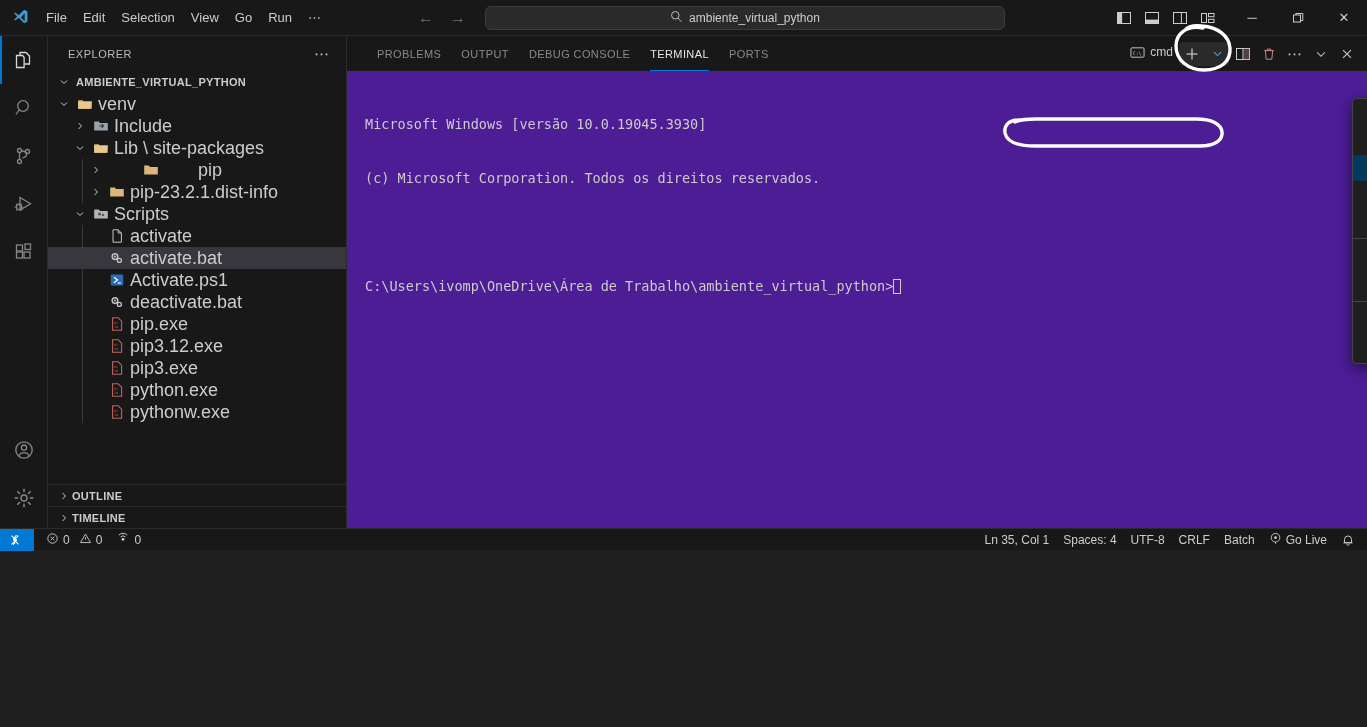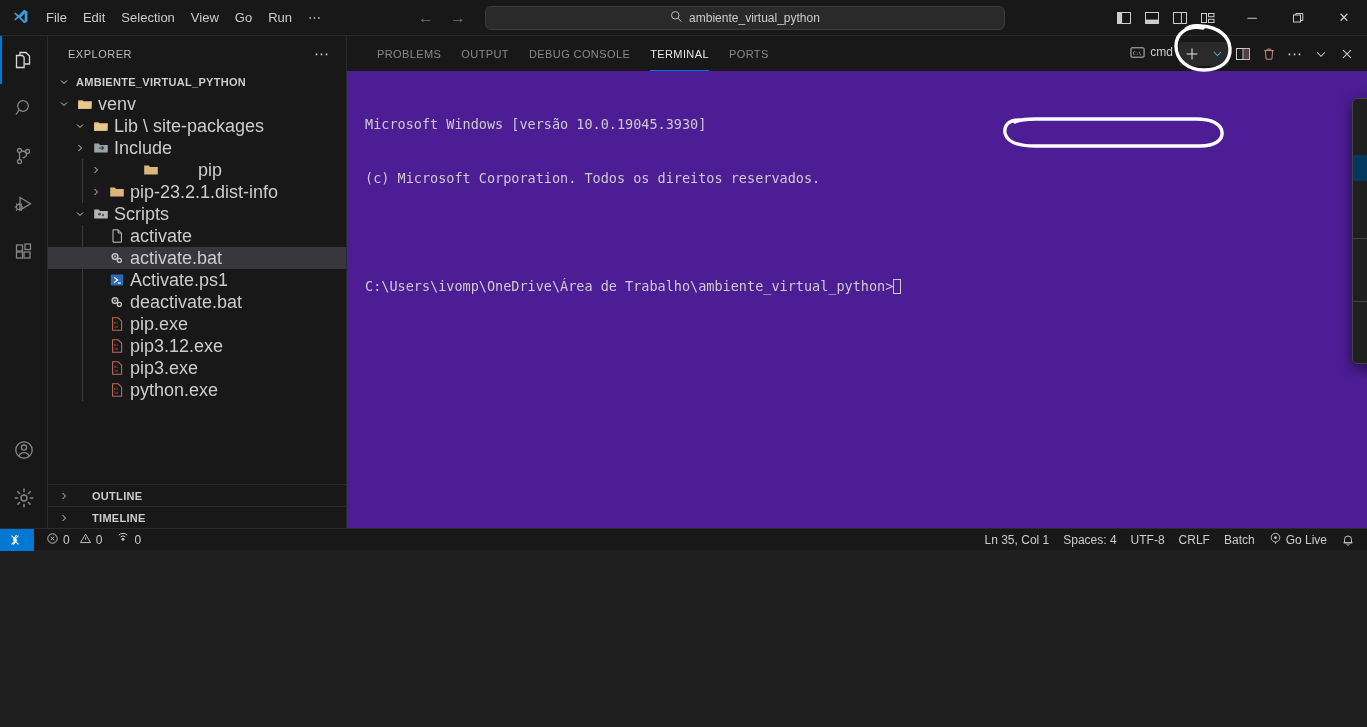--- a/index.html
+++ b/index.html
@@ -71,21 +71,21 @@
   .trow { height: 22px; display: flex; align-items: center; gap: 5px; white-space: nowrap; position: relative; }
   .trow.selected { background: #37373d; }
   .twist { width: 16px; display: flex; align-items: center; justify-content: center; color: #cccccc; flex: 0 0 16px; }
   .ticon { width: 16px; height: 16px; flex: 0 0 16px; display: flex; align-items: center; justify-content: center; }
   .tlabel { font-size: 18px; color: #cccccc; }
   .guide {
     position: absolute; left: 0; top: 0; bottom: 0; width: 1px; background: #3a3a3a;
   }
   .panel-section {
     height: 22px; border-top: 1px solid #2b2b2b; display: flex; align-items: center;
-    padding-left: 8px; gap: 20px; font-size: 11px; font-weight: bold; color: #cccccc; letter-spacing: .3px;
+    padding-left: 8px; gap: 0; font-size: 11px; font-weight: bold; color: #cccccc; letter-spacing: .3px;
   }
 
   
   .mainarea { flex: 1 1 auto; display: flex; flex-direction: column; background: #1f1f1f; min-width: 0; position: relative; }
   .panel-tabs {
     height: 35px; display: flex; align-items: center; padding-left: 20px; gap: 0;
     background: #181818; position: relative;
   }
   .ptab {
     font-size: 11px; letter-spacing: .4px; color: #8a8a8a; padding: 0 10px; height: 35px;
@@ -290,81 +290,81 @@
                 <svg width="16" height="16" viewBox="0 0 16 16">
                   <path d="M1.2 4.2h4.3l1.1 1.2h8.2v7.4H1.2z" fill="#dcb67a"></path>
                   <path d="M1.2 5.4h13.6l-1.6 7.4H1.2z" fill="#e8c88f"></path>
                 </svg>
               </span>
               <span class="tlabel">venv</span>
             </div>
             <div class="trow" style="padding-left: 24px;">
               <span class="twist">
                 <svg width="12" height="12" viewBox="0 0 16 16">
-                  <path d="M4 6l4 4 4-4" fill="none" stroke="#cccccc" stroke-width="1.3"></path>
-                </svg>
-              </span>
-              <span class="ticon">
-                <svg width="16" height="16" viewBox="0 0 16 16">
-                  <path d="M1.2 4.2h4.3l1.1 1.2h8.2v7.4H1.2z" fill="#dcb67a"></path>
-                  <path d="M1.2 5.4h13.6l-1.6 7.4H1.2z" fill="#e8c88f"></path>
-                </svg>
-              </span>
-              <span class="tlabel">Lib \ site-packages</span>
-            </div>
-            <div class="trow" style="padding-left: 24px;">
-              <span class="twist">
-                <svg width="12" height="12" viewBox="0 0 16 16">
                   <path d="M6 4l4 4-4 4" fill="none" stroke="#cccccc" stroke-width="1.3"></path>
                 </svg>
               </span>
               <span class="ticon">
                 <svg width="16" height="16" viewBox="0 0 16 16">
                   <path d="M1.2 3.6h4.6l1.2 1.4h7.8v7.4H1.2z" fill="#9aa3ad"></path>
                   <path d="M6 8h4M8.6 6.2 10.6 8 8.6 9.8" fill="none" stroke="#3a3a3a" stroke-width="1.1"></path>
                 </svg>
               </span>
               <span class="tlabel">Include</span>
-            </div>
-            <div class="trow" style="padding-left: 40px; gap: 39px;">
-              <div class="guide" style="left: 34px;"></div>
-              <span class="twist">
-                <svg width="12" height="12" viewBox="0 0 16 16">
-                  <path d="M6 4l4 4-4 4" fill="none" stroke="#cccccc" stroke-width="1.3"></path>
-                </svg>
-              </span>
-              <span class="ticon">
-                <svg width="16" height="16" viewBox="0 0 16 16">
-                  <path d="M1.2 3.6h4.6l1.2 1.4h7.8v7.4H1.2z" fill="#dcb67a"></path>
-                </svg>
-              </span>
-              <span class="tlabel">pip</span>
-            </div>
-            <div class="trow" style="padding-left: 40px;">
-              <div class="guide" style="left: 34px;"></div>
-              <span class="twist">
-                <svg width="12" height="12" viewBox="0 0 16 16">
-                  <path d="M6 4l4 4-4 4" fill="none" stroke="#cccccc" stroke-width="1.3"></path>
-                </svg>
-              </span>
-              <span class="ticon">
-                <svg width="16" height="16" viewBox="0 0 16 16">
-                  <path d="M1.2 3.6h4.6l1.2 1.4h7.8v7.4H1.2z" fill="#dcb67a"></path>
-                </svg>
-              </span>
-              <span class="tlabel">pip-23.2.1.dist-info</span>
             </div>
             <div class="trow" style="padding-left: 24px;">
               <span class="twist">
                 <svg width="12" height="12" viewBox="0 0 16 16">
                   <path d="M4 6l4 4 4-4" fill="none" stroke="#cccccc" stroke-width="1.3"></path>
                 </svg>
               </span>
               <span class="ticon">
                 <svg width="16" height="16" viewBox="0 0 16 16">
+                  <path d="M1.2 4.2h4.3l1.1 1.2h8.2v7.4H1.2z" fill="#dcb67a"></path>
+                  <path d="M1.2 5.4h13.6l-1.6 7.4H1.2z" fill="#e8c88f"></path>
+                </svg>
+              </span>
+              <span class="tlabel">Lib \ site-packages</span>
+            </div>
+            <div class="trow" style="padding-left: 40px; gap: 39px;">
+              <div class="guide" style="left: 34px;"></div>
+              <span class="twist">
+                <svg width="12" height="12" viewBox="0 0 16 16">
+                  <path d="M6 4l4 4-4 4" fill="none" stroke="#cccccc" stroke-width="1.3"></path>
+                </svg>
+              </span>
+              <span class="ticon">
+                <svg width="16" height="16" viewBox="0 0 16 16">
+                  <path d="M1.2 3.6h4.6l1.2 1.4h7.8v7.4H1.2z" fill="#dcb67a"></path>
+                </svg>
+              </span>
+              <span class="tlabel">pip</span>
+            </div>
+            <div class="trow" style="padding-left: 40px;">
+              <div class="guide" style="left: 34px;"></div>
+              <span class="twist">
+                <svg width="12" height="12" viewBox="0 0 16 16">
+                  <path d="M6 4l4 4-4 4" fill="none" stroke="#cccccc" stroke-width="1.3"></path>
+                </svg>
+              </span>
+              <span class="ticon">
+                <svg width="16" height="16" viewBox="0 0 16 16">
+                  <path d="M1.2 3.6h4.6l1.2 1.4h7.8v7.4H1.2z" fill="#dcb67a"></path>
+                </svg>
+              </span>
+              <span class="tlabel">pip-23.2.1.dist-info</span>
+            </div>
+            <div class="trow" style="padding-left: 24px;">
+              <span class="twist">
+                <svg width="12" height="12" viewBox="0 0 16 16">
+                  <path d="M4 6l4 4 4-4" fill="none" stroke="#cccccc" stroke-width="1.3"></path>
+                </svg>
+              </span>
+              <span class="ticon">
+                <svg width="16" height="16" viewBox="0 0 16 16">
                   <path d="M1.2 3.6h4.6l1.2 1.4h7.8v7.4H1.2z" fill="#b6b6b6"></path>
                   <circle cx="6.5" cy="8" r="1.6" fill="#555"></circle>
                   <circle cx="10" cy="9" r="1.2" fill="#555"></circle>
                 </svg>
               </span>
               <span class="tlabel">Scripts</span>
             </div>
             <div class="trow" style="padding-left: 40px;">
               <div class="guide" style="left: 34px;"></div>
               <span class="twist"></span>
@@ -452,20 +452,32 @@
               <div class="guide" style="left: 34px;"></div>
               <span class="twist"></span>
               <span class="ticon">
                 <svg width="16" height="16" viewBox="0 0 16 16">
                   <path d="M3.6 1.8h5.6L12.6 5.2v9H3.6z" fill="none" stroke="#c0655a" stroke-width="1.1"></path>
                   <text x="5" y="8.4" font-size="3.2" fill="#c0655a" font-family="monospace">01</text>
                   <text x="5" y="11.6" font-size="3.2" fill="#c0655a" font-family="monospace">10</text>
                 </svg>
               </span>
               <span class="tlabel">python.exe</span>
+            </div>
+            <div class="trow" style="padding-left: 40px;">
+              <div class="guide" style="left: 34px;"></div>
+              <span class="twist"></span>
+              <span class="ticon">
+                <svg width="16" height="16" viewBox="0 0 16 16">
+                  <path d="M3.6 1.8h5.6L12.6 5.2v9H3.6z" fill="none" stroke="#c0655a" stroke-width="1.1"></path>
+                  <text x="5" y="8.4" font-size="3.2" fill="#c0655a" font-family="monospace">01</text>
+                  <text x="5" y="11.6" font-size="3.2" fill="#c0655a" font-family="monospace">10</text>
+                </svg>
+              </span>
+              <span class="tlabel">pythonw.exe</span>
             </div>
           </div>
       </div>
       <div class="panel-section">
         <span class="twist">
           <svg width="12" height="12" viewBox="0 0 16 16">
               <path d="M6 4l4 4-4 4" fill="none" stroke="#cccccc" stroke-width="1.3"></path>
             </svg>
         </span>
         <span>OUTLINE</span>

